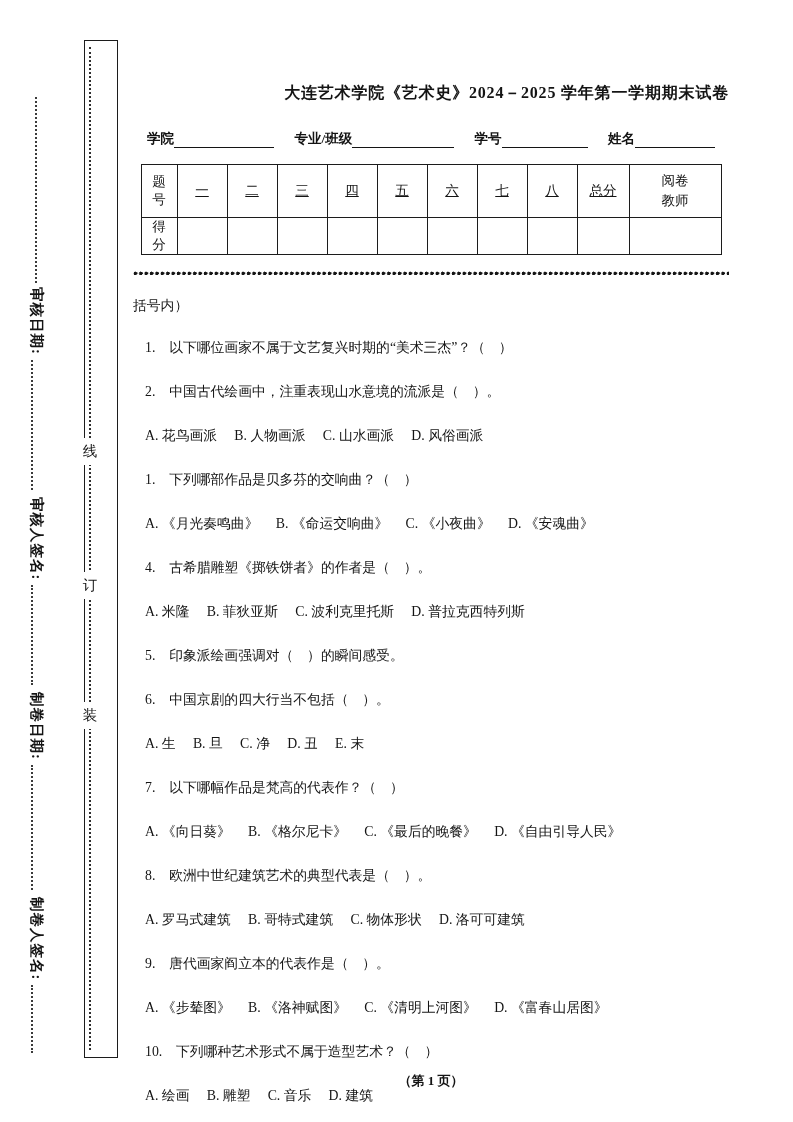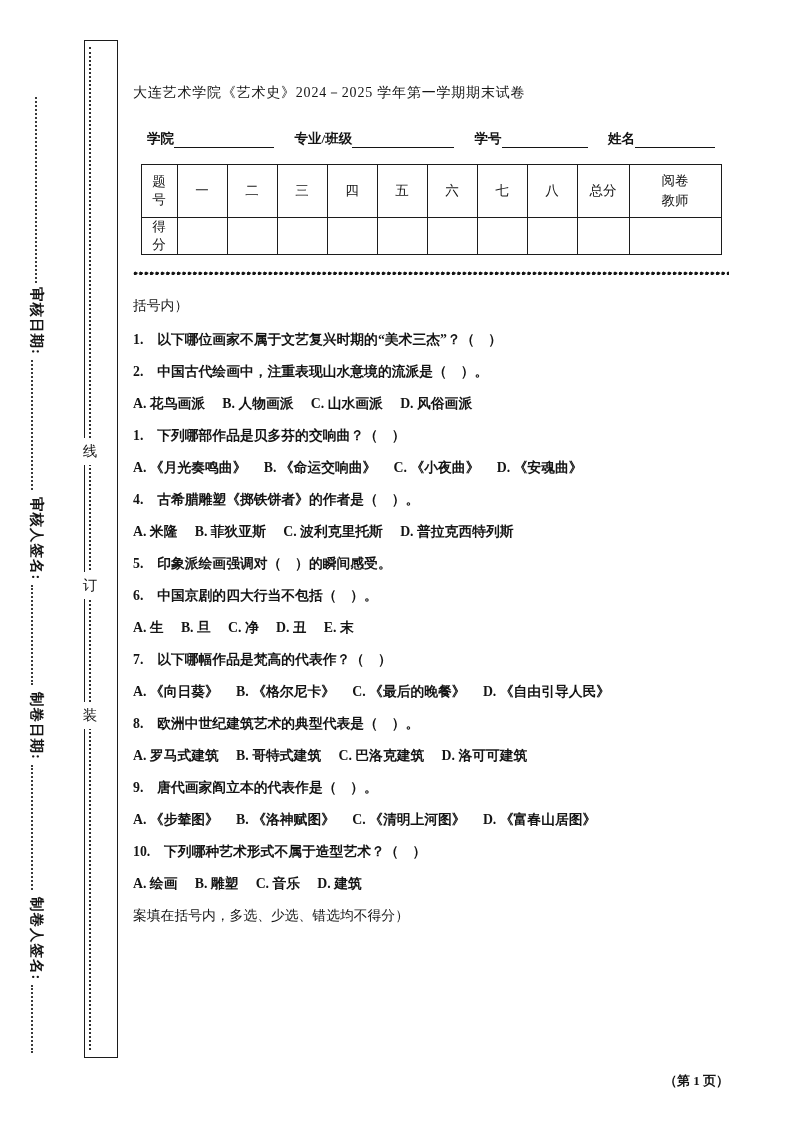--- a/index.html
+++ b/index.html
@@ -14,37 +14,37 @@
     display:flex;align-items:flex-end;white-space:nowrap;
     font-size:14.5px;font-weight:bold;letter-spacing:1px;
   }
   .seal-dots{display:inline-block;height:0;border-bottom:2px dotted #3a3a3a;align-self:center;margin-left:5px;margin-top:8px;}
   .seal-lead-dots{position:absolute;left:35px;width:0;border-left:2px dotted #3a3a3a;}
   .binding-box{position:absolute;left:84px;top:40px;width:32px;height:1016px;border:1.8px solid #1c1c1c;}
   .binding-dotline{position:absolute;left:89px;top:47px;height:1003px;width:0;border-left:2.4px dotted #2e2e2e;}
   .binding-char{position:absolute;left:80px;width:20px;text-align:center;background:#ffffff;font-size:14.5px;padding:4px 0;}
   
   .main{position:absolute;left:133px;top:80px;width:596px;}
-  .title{text-align:left;font-size:14px;font-weight:normal;letter-spacing:0.8px;line-height:26px;}
+  .title{text-align:right;font-size:16px;font-weight:bold;letter-spacing:0.8px;line-height:26px;}
   .info-row{display:flex;justify-content:space-between;align-items:flex-end;margin-top:24px;padding:0 14px;font-size:13.5px;font-weight:bold;}
   .info-item{display:flex;align-items:flex-start;}
   .blank{display:inline-block;border-bottom:1.4px solid #141414;height:17px;}
-  table.score{border-collapse:collapse;table-layout:fixed;width:580px;margin:16px auto 16px;}
+  table.score{border-collapse:collapse;table-layout:fixed;width:580px;margin:16px auto 16px;text-decoration:underline;}
   table.score td{border:1.6px solid #1c1c1c;text-align:center;vertical-align:middle;font-size:13.5px;padding:0;}
   tr.r1 td{height:52px;}
   tr.r2 td{height:36px;}
   .wrap2{display:inline-block;width:1.15em;word-break:break-all;line-height:1.35;}
   .wrap4{display:inline-block;width:2.3em;word-break:break-all;line-height:1.5;}
   .dotted-sep{margin-top:10px;height:5px;background-image:radial-gradient(circle at 2.4px 2.4px,#151515 1.8px,transparent 2px);background-size:5.4px 5px;background-repeat:repeat-x;}
   .body-text{margin-top:16px;font-size:13.8px;}
   .sec-head{line-height:28px;margin:0 0 4px 0;}
   .sec-head span{display:block;}
-  .qline{line-height:32px;margin:0;white-space:nowrap;font-weight:bold;}
+  .qline{line-height:32px;margin:12px;white-space:nowrap;}
   .sec-two{margin-top:2px;}
-  .footer{position:absolute;left:133px;width:596px;top:1072px;text-align:right;font-size:13px;font-weight:bold;}
+  .footer{position:absolute;left:133px;width:596px;top:1072px;text-align:center;font-size:13px;font-weight:bold;}
 </style>
 </head>
 <body>
 
 <div class="seal-lead-dots" style="top:97px;height:186px;"></div>
 
 <div class="seal-group" style="top:287px;">
   <span>审核日期:</span>
   <span class="seal-dots" style="width:130px;"></span>
 </div>
@@ -148,21 +148,21 @@
     <p class="qline">1.　下列哪部作品是贝多芬的交响曲？（　）</p>
     <p class="qline">A. 《月光奏鸣曲》　 B. 《命运交响曲》　 C. 《小夜曲》　 D. 《安魂曲》</p>
     <p class="qline">4.　古希腊雕塑《掷铁饼者》的作者是（　）。</p>
     <p class="qline">A. 米隆　 B. 菲狄亚斯　 C. 波利克里托斯　 D. 普拉克西特列斯</p>
     <p class="qline">5.　印象派绘画强调对（　）的瞬间感受。</p>
     <p class="qline">6.　中国京剧的四大行当不包括（　）。</p>
     <p class="qline">A. 生　 B. 旦　 C. 净　 D. 丑　 E. 末</p>
     <p class="qline">7.　以下哪幅作品是梵高的代表作？（　）</p>
     <p class="qline">A. 《向日葵》　 B. 《格尔尼卡》　 C. 《最后的晚餐》　 D. 《自由引导人民》</p>
     <p class="qline">8.　欧洲中世纪建筑艺术的典型代表是（　）。</p>
-    <p class="qline">A. 罗马式建筑　 B. 哥特式建筑　 C. 巴洛克建筑　 D. 洛可可建筑</p>
+    <p class="qline">A. 罗马式建筑　 B. 哥特式建筑　 C. 物体形状　 D. 洛可可建筑</p>
     <p class="qline">9.　唐代画家阎立本的代表作是（　）。</p>
     <p class="qline">A. 《步辇图》　 B. 《洛神赋图》　 C. 《清明上河图》　 D. 《富春山居图》</p>
     <p class="qline">10.　下列哪种艺术形式不属于造型艺术？（　）</p>
     <p class="qline">A. 绘画　 B. 雕塑　 C. 音乐　 D. 建筑</p>
 
     <p class="sec-head sec-two">
       <span>案填在括号内，多选、少选、错选均不得分）</span>
     </p>
 
   </div>

